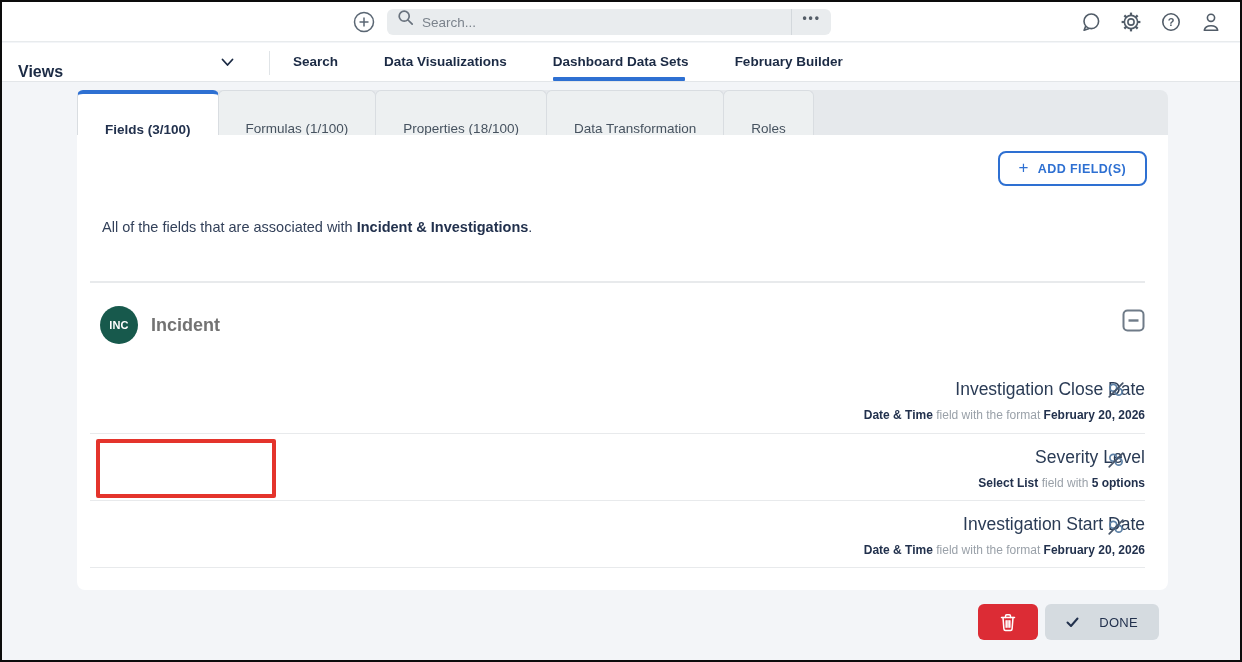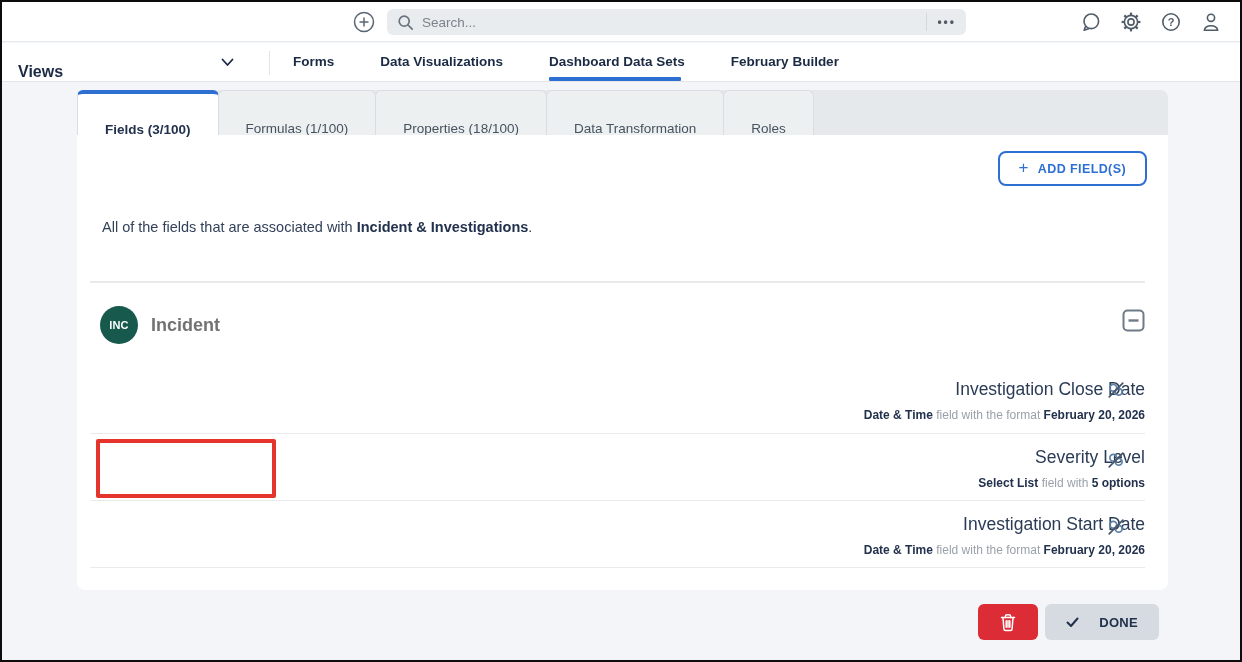--- a/index.html
+++ b/index.html
@@ -10,23 +10,23 @@
   }
 
   
   .topbar {
     position:absolute; left:0; top:0; width:100%; height:40px;
     background:#fff; border-bottom:1px solid #E8EBED;
   }
   .icon-btn { color:#515C68; display:inline-flex; align-items:center; cursor:pointer; }
   .plus-circle { position:absolute; left:351px; top:9px; }
   .searchbox {
-    position:absolute; left:385px; top:7px; width:579px; height:26px;
+    position:absolute; left:385px; top:7px; width:444px; height:26px;
     background:#E9ECEE; border-radius:6px;
-    display:flex; align-items:center; padding:0 4px 0 10px; gap:8px;
+    display:flex; padding:0 4px 0 10px; gap:8px;
   }
   .searchbox input {
     flex:1; border:none; outline:none; background:transparent;
     font-family:"Liberation Sans", sans-serif; font-size:13.5px; color:#3A4450;
   }
   .searchbox input::placeholder { color:#7B838C; }
   .search-more {
     border-left:1px solid #D3D8DC; padding:2px 6px 2px 10px;
     color:#545D67; font-size:12px; letter-spacing:2px; font-weight:bold; cursor:pointer;
   }
@@ -110,21 +110,21 @@
   }
 
   
   .footer { position:absolute; top:602px; right:81px; display:flex; gap:7px; }
   .trash-btn {
     width:60px; height:36px; background:#DC2C35; border:none; border-radius:6px;
     display:flex; align-items:center; justify-content:center; cursor:pointer;
   }
   .done-btn {
     height:36px; padding:0 21px; background:#D5DBE0; border:none; border-radius:6px;
-    color:#22314D; font-weight:700; font-size:13px; letter-spacing:0.3px;
+    color:#22314D; font-weight:400; font-size:13px; letter-spacing:0.3px;
     display:flex; align-items:center; gap:20px; cursor:pointer;
     font-family:"Liberation Sans", sans-serif;
   }
   svg { display:block; }
 </style>
 </head>
 <body>
 
 <div class="frame">
 
@@ -188,21 +188,21 @@
     <div class="views">
       <span class="views-label">Views</span>
     </div>
     <span class="views-chevron">
       <svg width="13" height="9" viewBox="0 0 13 9" fill="none" stroke="#1B2A44" stroke-width="1.8" stroke-linecap="round" stroke-linejoin="round">
         <polyline points="1.5,1.5 6.5,7 11.5,1.5"></polyline>
       </svg>
     </span>
     <div class="nav-divider"></div>
     <div class="nav-items">
-      <span class="nav-item">Forms</span>
+      <span class="nav-item">Search</span>
       <span class="nav-item">Data Visualizations</span>
       <span class="nav-item active">Dashboard Data Sets</span>
       <span class="nav-item">February Builder</span>
     </div>
   </div>
 
   <div class="tabstrip">
     <div class="tab active">Fields (3/100)</div>
     <div class="tab">Formulas (1/100)</div>
     <div class="tab">Properties (18/100)</div>

